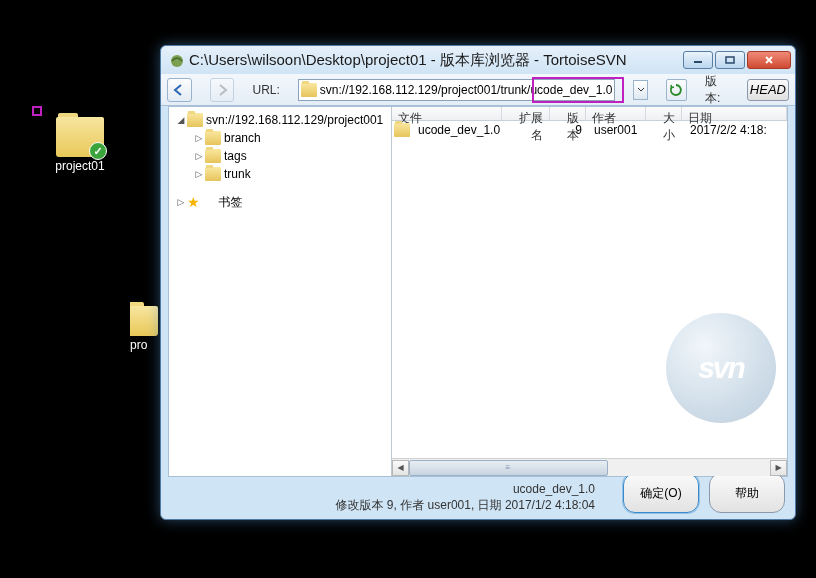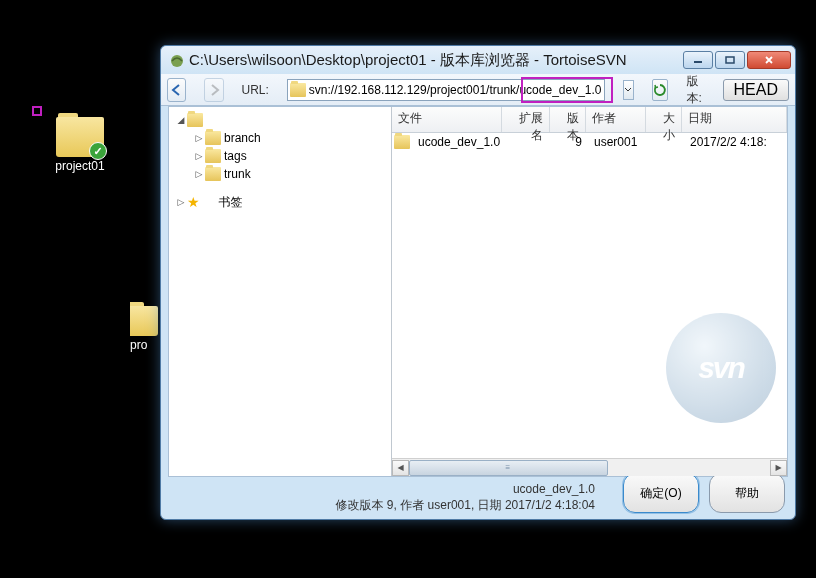--- a/index.html
+++ b/index.html
@@ -104,24 +104,24 @@
     .url-text { flex: 1; font-size: 12px; color: #000; white-space: nowrap; overflow: hidden; }
     .url-hl {
       position: absolute;
       border: 2px solid #c020c0;
       top: -3px; height: 26px;
       left: 233px; width: 92px;
     }
     .dd-btn { width:16px; height:20px; border:1px solid #9ab3cc; background:linear-gradient(#fff,#dfe8f0); display:flex;align-items:center;justify-content:center; }
     .sq-btn { width:24px; height:22px; border:1px solid #9ab3cc; border-radius:2px; background:linear-gradient(#fcfcfc,#e4ecf4); display:flex;align-items:center;justify-content:center; }
     .head-btn {
-      height: 22px; padding: 0 10px;
+      height: 22px; padding: 0 2px;
       border: 1px solid #8a9aac; border-radius: 3px;
       background: linear-gradient(#fafafa, #e0e0e0);
-      font-size: 16px; display:flex;align-items:center;
+      font-size: 13px; display:flex;align-items:center;font-style:italic;
     }
 
     .body {
       flex: 1; display: flex;
       background: #fff;
       margin: 0 7px;
       border: 1px solid #aac0d6;
     }
     .tree {
       width: 223px;
@@ -148,21 +148,21 @@
       content: ""; position: absolute; top:-2px; left:1px;
       width: 7px; height: 3px; background: #f0d880;
       border-radius: 1px 1px 0 0;
     }
     .star { color: #f4b400; font-size: 14px; }
     .ind0 { padding-left: 4px; }
     .ind1 { padding-left: 22px; }
 
     .filepane { flex: 1; display: flex; flex-direction: column; position: relative; }
     .col-headers {
-      height: 26px; display: flex;
+      height: 14px; display: flex;
       background: linear-gradient(#fcfcfc, #eef0f3);
       border-bottom: 1px solid #c8d0d8;
     }
     .col-headers > div {
       border-right: 1px solid #d4dae0;
       padding: 3px 6px; color: #333;
       font-size: 12px;
     }
     .col-file { width: 110px; }
     .col-ext { width: 48px; text-align: right; }
@@ -292,20 +292,21 @@
     </div>
     <span class="lbl">版本:</span>
     <div class="head-btn">HEAD</div>
   </div>
 
   <div class="body">
     <div class="tree">
       <div class="tree-item ind0">
         <span class="exp">◢</span>
         <span class="icn sm-folder-v"></span>
+        <span>svn://192.168.112.129/project001</span>
       </div>
       <div class="tree-item ind1">
         <span class="exp">▷</span>
         <span class="icn sm-folder-v"></span>
         <span>branch</span>
       </div>
       <div class="tree-item ind1">
         <span class="exp">▷</span>
         <span class="icn sm-folder-v"></span>
         <span>tags</span>

